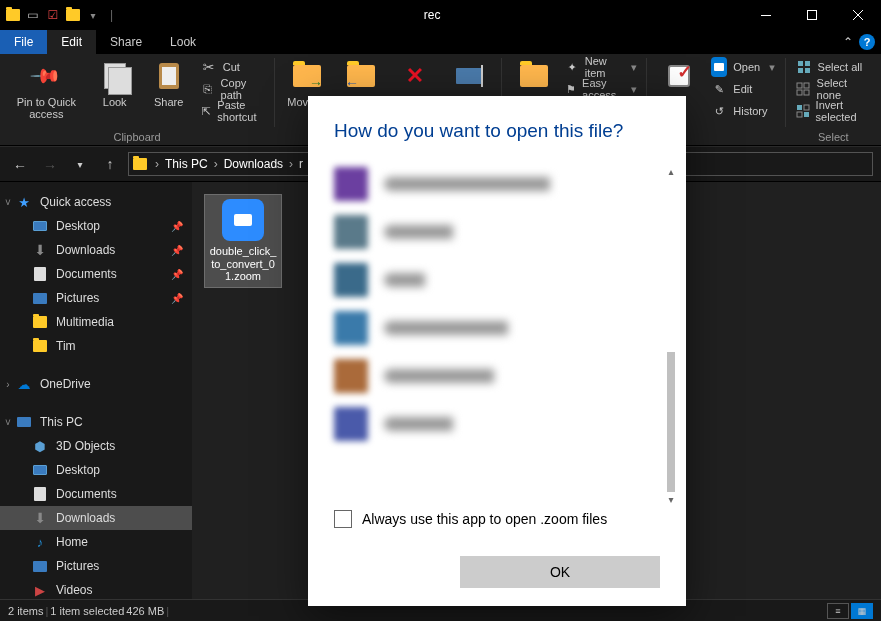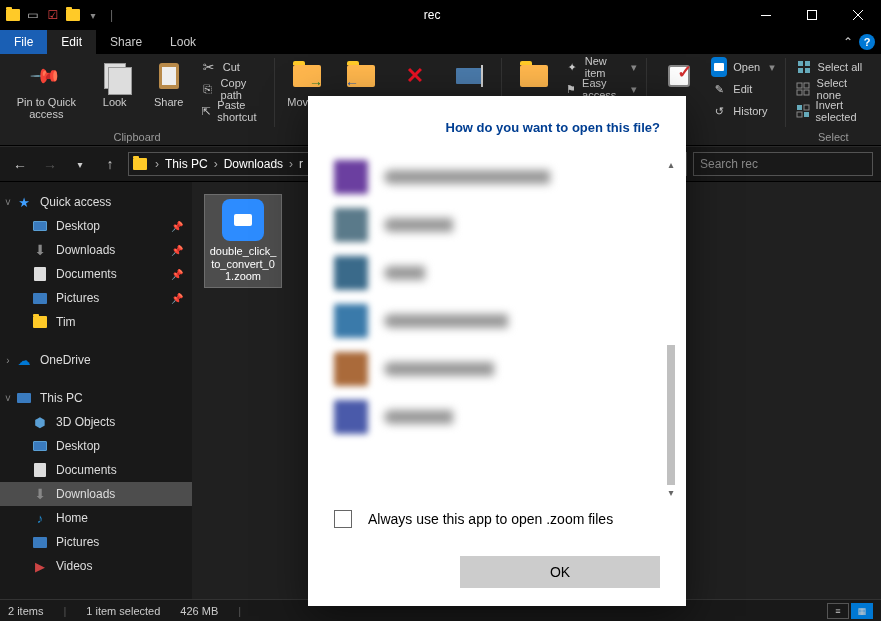--- a/index.html
+++ b/index.html
@@ -78,44 +78,44 @@
 .cube-ico { color: #5a9fd4; }
 .sb-space { height: 14px; }
 
 .content { flex: 1; background: #202020; padding: 12px; display: flex; align-items: flex-start; overflow-y: auto; }
 .file-item { width: 78px; display: flex; flex-direction: column; align-items: center; gap: 4px; padding: 4px; background: #4d4d4d; border: 1px solid #6d6d6d; }
 .file-icon { width: 42px; height: 42px; background: #2d8cff; border-radius: 8px; display: flex; align-items: center; justify-content: center; }
 .file-icon::after { content: ''; width: 18px; height: 12px; background: #fff; border-radius: 2px; position: relative; }
 .file-name { color: #fff; font-size: 11px; text-align: center; line-height: 1.15; word-break: break-all; }
 
 
-.statusbar { height: 22px; background: #191919; color: #ccc; font-size: 11px; display: flex; align-items: center; padding: 0 8px; gap: 20px; border-top: 1px solid #333; }
+.statusbar { height: 22px; background: #191919; color: #ccc; font-size: 11px; display: flex; align-items: center; padding: 0 8px; gap: 2px; border-top: 1px solid #333; }
 .st-sep { color: #555; }
 .statusbar-right { margin-left: auto; display: flex; gap: 2px; }
 .view-btn { width: 22px; height: 16px; border: 1px solid #555; display: flex; align-items: center; justify-content: center; font-size: 9px; }
 .view-btn.active { background: #0078d4; border-color: #0078d4; }
 
 
 .dialog { position: absolute; left: 308px; top: 96px; width: 378px; height: 510px; background: #fff; color: #000; display: flex; flex-direction: column; padding: 24px 26px 18px 26px; box-shadow: 0 10px 40px rgba(0,0,0,0.5); }
-.dialog-title { font-size: 13px; color: #003e92; font-weight: 700; margin-bottom: 18px; text-align: right; }
+.dialog-title { font-size: 19px; color: #003e92; font-weight: 400; margin-bottom: 18px; }
 .dialog-list { flex: 1; position: relative; }
 .dlg-item { display: flex; align-items: center; gap: 16px; padding: 7px 0; }
 .dlg-icon { width: 34px; height: 34px; background: #888; border-radius: 2px; filter: blur(3px); }
 .dlg-icon.c1 { background: #6b3fa0; }
 .dlg-icon.c2 { background: #5a7a8a; }
 .dlg-icon.c3 { background: #3a6a8a; }
 .dlg-icon.c4 { background: #3a7aaa; }
 .dlg-icon.c5 { background: #aa6a3a; }
 .dlg-icon.c6 { background: #4a5aaa; }
 .dlg-text { font-size: 14px; color: #888; filter: blur(4px); flex: 1; height: 14px; background: linear-gradient(90deg, #999 0%, #999 60%, transparent 60%); border-radius: 7px; }
 .dlg-scrollbar { position: absolute; right: -18px; top: 4px; width: 14px; height: 342px; }
 .dlg-scroll-arrow { width: 14px; height: 14px; display: flex; align-items: center; justify-content: center; color: #666; font-size: 10px; }
 .dlg-scroll-thumb { width: 8px; height: 140px; background: #c0c0c0; margin: 0 auto; position: absolute; bottom: 14px; left: 3px; }
 .dialog-link { font-size: 14px; color: #333; margin: 18px 0 14px 0; }
-.dialog-check-row { display: flex; align-items: center; gap: 16px; font-size: 14px; margin-bottom: 28px; }
+.dialog-check-row { display: flex; align-items: center; gap: 10px; font-size: 14px; margin-bottom: 28px; }
 .dialog-check { width: 18px; height: 18px; border: 1.5px solid #666; }
 .dialog-ok { align-self: flex-end; width: 200px; height: 32px; background: #ccc; border: none; font-size: 14px; display: flex; align-items: center; justify-content: center; }
 
 
 .folder-lg { width: 28px; height: 22px; background: #ffb74d; border-radius: 2px; position: relative; }
 .folder-lg::before { content:''; position:absolute; top:-4px; left:0; width:12px; height:4px; background:#ffca28; border-radius:2px 2px 0 0; }
 .folder-lg.arrow::after { content:'→'; position:absolute; right:-2px; bottom:-2px; color:#2a7a2a; font-weight:bold; font-size:14px; background:#fff0; }
 .folder-lg.blue-arrow::after { content:'←'; position:absolute; left:-2px; bottom:-2px; color:#2a5aaa; font-weight:bold; font-size:14px; }
 .copy-ico { width:22px; height:26px; background:#ddd; border:1px solid #999; position:relative; }
 .copy-ico::after { content:''; position:absolute; top:3px; left:3px; width:22px; height:26px; background:#ddd; border:1px solid #999; }
@@ -342,23 +342,20 @@
     <div class="navbtn">↑</div>
     <div class="addrbox">
       <span class="folder-ico"></span>
       <span class="crumb-sep">›</span>
       <span class="crumb">This PC</span>
       <span class="crumb-sep">›</span>
       <span class="crumb">Downloads</span>
       <span class="crumb-sep">›</span>
       <span class="crumb">r</span>
     </div>
-    <div class="searchbox">
-      <span>Search rec</span>
-    </div>
   </div>
 
   <div class="body">
     <div class="sidebar">
       <div class="sb-item">
           <span class="exp">˅</span>
           <span class="sb-ico star-ico">★</span>
           <span>Quick access</span>
         </div>
       <div class="sb-item sub">
@@ -379,20 +376,26 @@
           </span>
           <span>Documents</span>
           <span class="pin">📌</span>
         </div>
       <div class="sb-item sub">
           <span class="sb-ico">
             <span class="pic-ico"></span>
           </span>
           <span>Pictures</span>
           <span class="pin">📌</span>
+        </div>
+      <div class="sb-item sub">
+          <span class="sb-ico">
+            <span class="folder-ico"></span>
+          </span>
+          <span>Multimedia</span>
         </div>
       <div class="sb-item sub">
           <span class="sb-ico">
             <span class="folder-ico"></span>
           </span>
           <span>Tim</span>
         </div>
       <div class="sb-space"></div>
       <div class="sb-item">
           <span class="exp">›</span>

